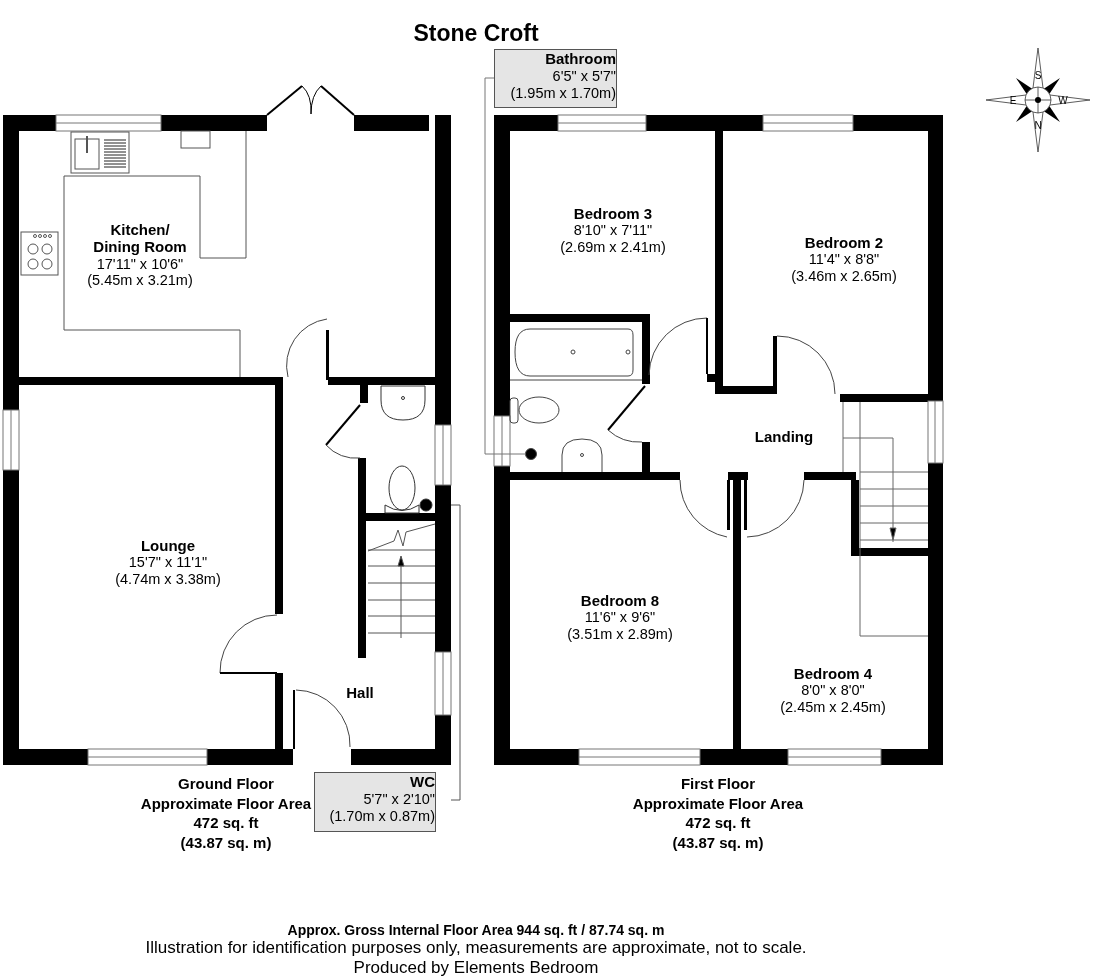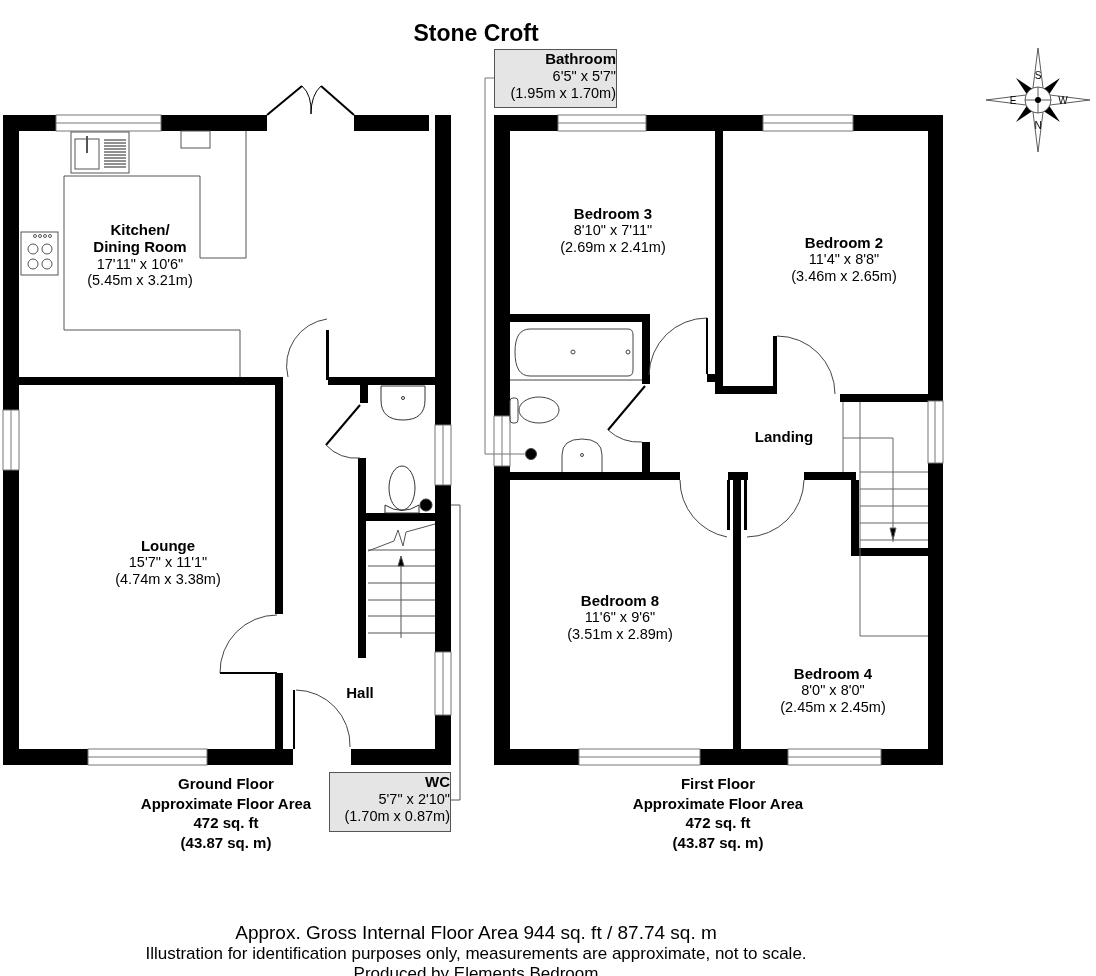--- a/index.html
+++ b/index.html
@@ -8,21 +8,21 @@
   .t { position:absolute; text-align:center; line-height:1.15; white-space:nowrap; transform:translateX(-50%); }
   .t .n { font-weight:bold; font-size:15px; display:block; }
   .t .d { font-size:14.5px; display:block; }
   .title { position:absolute; left:476px; top:20px; transform:translateX(-50%); font-weight:bold; font-size:23px; }
   .label-box { position:absolute; border:1px solid #555; background:#e5e5e5; text-align:right; line-height:1.18; }
   .label-box .n { font-weight:bold; font-size:15px; display:block; }
   .label-box .d { font-size:14.5px; display:block; }
   .floor-sum { position:absolute; text-align:center; transform:translateX(-50%); font-weight:bold; font-size:15px; line-height:1.3; white-space:nowrap; }
   .floor-sum span { display:block; }
   .footer { position:absolute; left:476px; transform:translateX(-50%); text-align:center; white-space:nowrap; }
-  .footer .gross { font-weight:normal; font-size:19px; display:block; }
+  .footer .gross { font-weight:bold; font-size:14px; display:block; }
   .footer .small { font-size:17px; display:block; line-height:1.15; }
   .compass-letter { font-size:10px; }
 </style>
 </head>
 <body>
 
 <svg class="plan" width="1096" height="976" viewBox="0 0 1096 976" xmlns="http://www.w3.org/2000/svg">
 
   <g fill="#000">
 
@@ -238,21 +238,21 @@
   <span class="d">(5.45m x 3.21m)</span>
 </div>
 <div class="t" style="left:147px;top:537px;margin-left:21px;">
   <span class="n">Lounge</span>
   <span class="d">15'7" x 11'1"</span>
   <span class="d">(4.74m x 3.38m)</span>
 </div>
 <div class="t" style="left:360px;top:684px;">
   <span class="n">Hall</span>
 </div>
-<div class="label-box" style="left:329px;top:772px;width:120px;height:58px;">
+<div class="label-box" style="left:314px;top:772px;width:120px;height:58px;">
   <span class="n">WC</span>
   <span class="d">5'7" x 2'10"</span>
   <span class="d">(1.70m x 0.87m)</span>
 </div>
 
 <div class="label-box" style="left:494px;top:49px;width:121px;height:57px;">
   <span class="n">Bathroom</span>
   <span class="d">6'5" x 5'7"</span>
   <span class="d">(1.95m x 1.70m)</span>
 </div>

